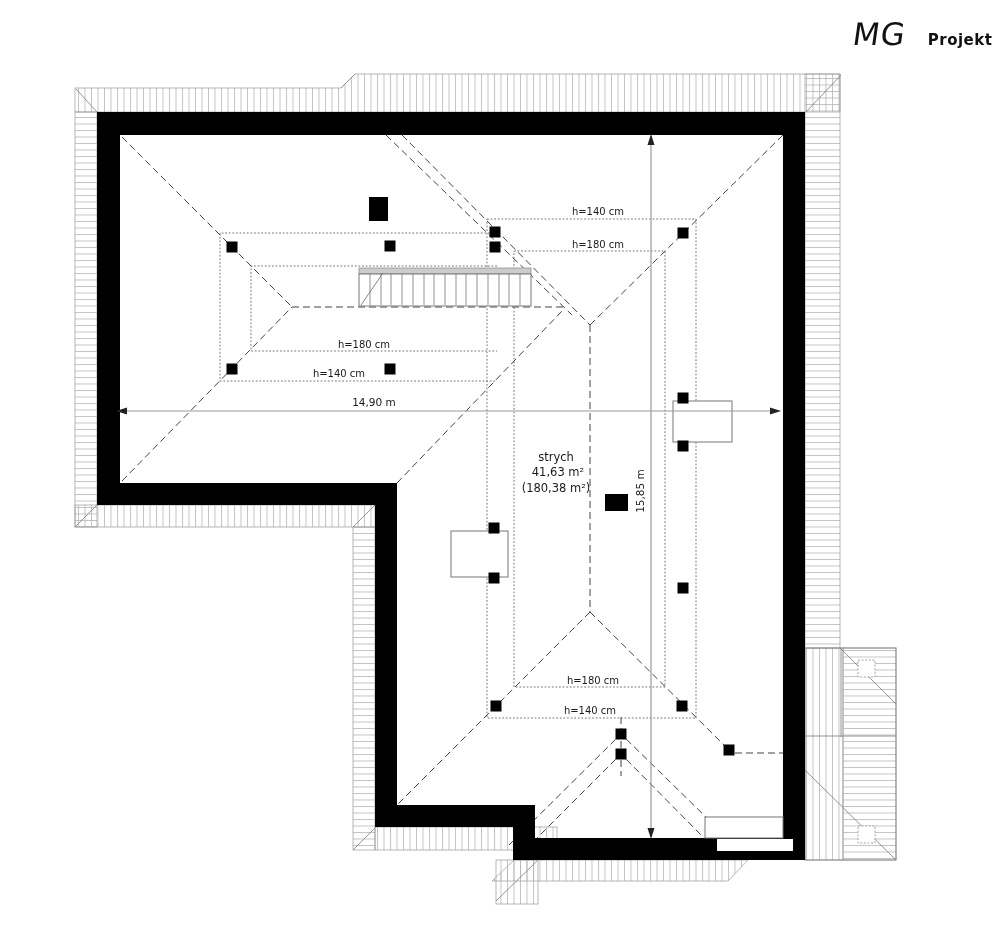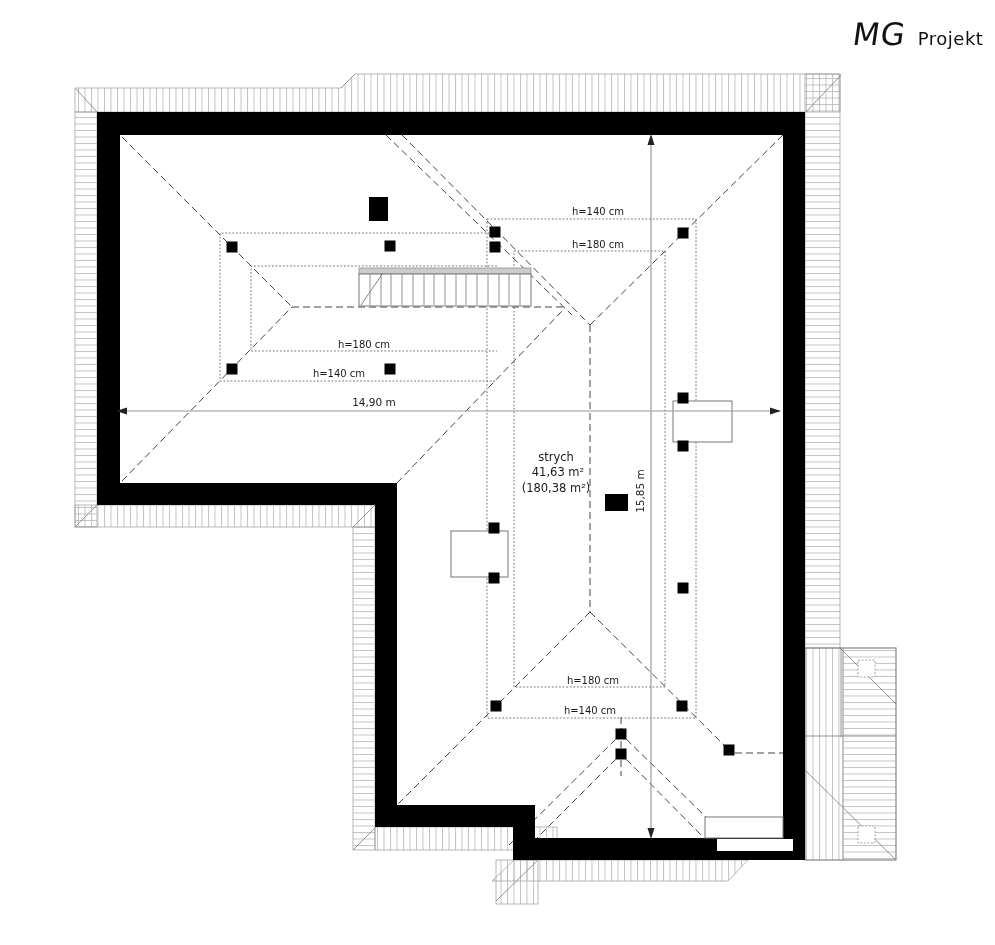--- a/index.html
+++ b/index.html
@@ -1,20 +1,20 @@
 <!DOCTYPE html>
 <html><head>
 <meta charset="utf-8">
 <style>
   html,body{margin:0;padding:0;background:#fff;}
   .canvas{position:relative;width:995px;height:945px;background:#ffffff;overflow:hidden;
           font-family:"DejaVu Sans",sans-serif;}
   .logo{position:absolute;left:853px;top:16px;white-space:nowrap;color:#111;}
   .logo .mg{display:inline-block;font-size:31px;font-weight:500;transform:skewX(-8deg);letter-spacing:1px;}
-  .logo .projekt{display:inline-block;font-size:18px;font-weight:400;margin-left:12px;letter-spacing:0.5px;}
+  .logo .projekt{display:inline-block;font-size:15px;font-weight:700;margin-left:22px;letter-spacing:0.5px;}
   svg{position:absolute;left:0;top:0;}
   svg text{font-family:"DejaVu Sans",sans-serif;fill:#1a1a1a;}
   .hlab{font-size:10px;}
   .dimlab{font-size:10.5px;}
   .roomlab{font-size:11.5px;}
 </style>
 </head>
 <body>
 
 <div class="canvas">

